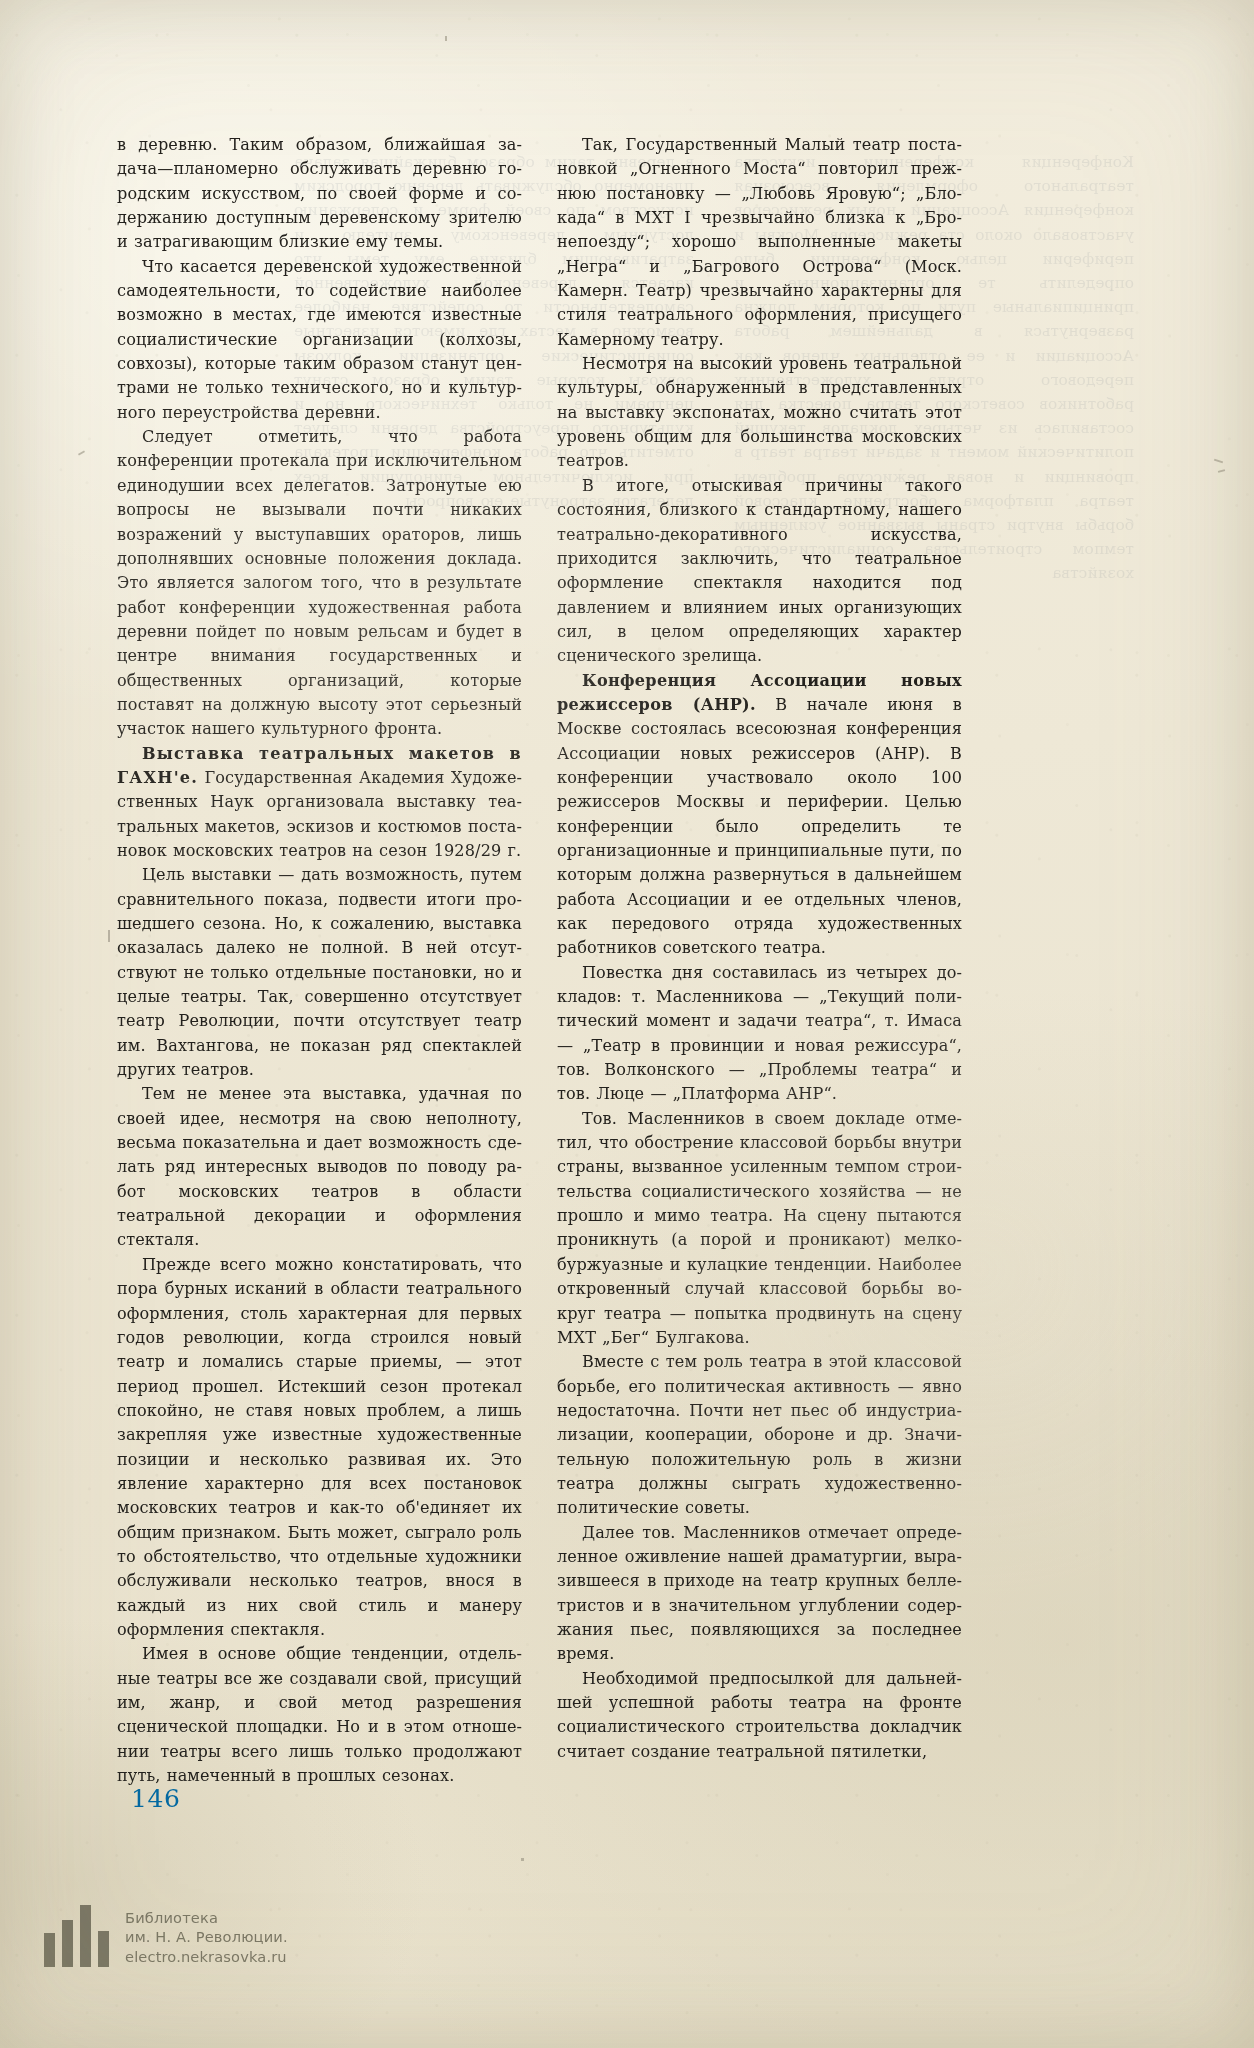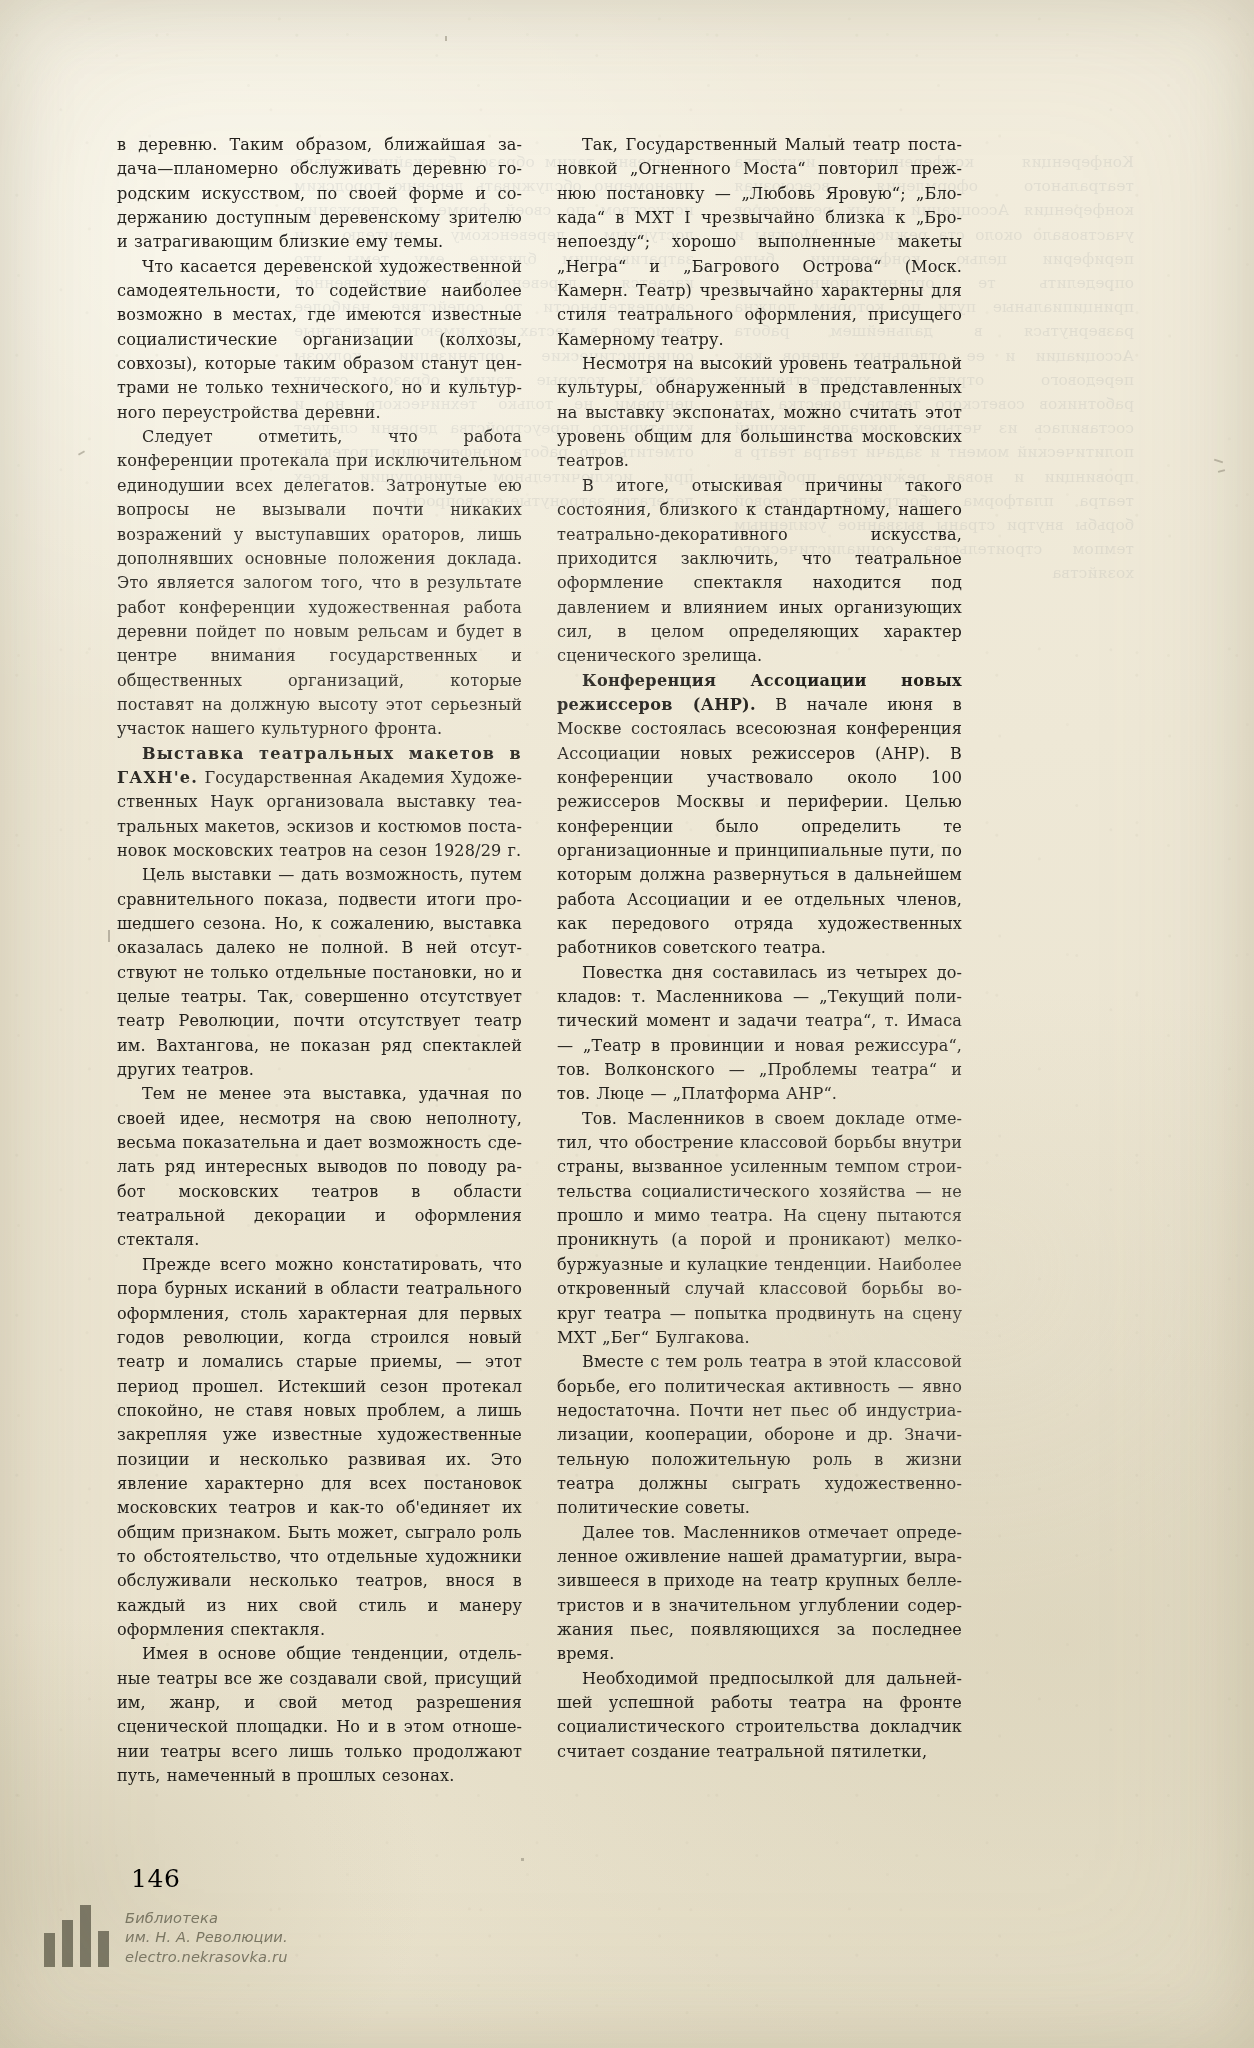--- a/index.html
+++ b/index.html
@@ -113,37 +113,36 @@
     background:
       radial-gradient(ellipse 620px 420px at 30% 30%, rgba(236,230,214,0.18), rgba(236,230,214,0) 75%),
       radial-gradient(ellipse 520px 500px at 78% 62%, rgba(232,226,208,0.20), rgba(232,226,208,0) 75%);
     mix-blend-mode: lighten;
   }
 
   
   .page-number {
     position: absolute;
     left: 131px;
-    top: 1864px;
+    top: 1784px;
     font-size: 25px;
     letter-spacing: 0.6px;
-    color: #000000;
+    color: #0369a1;
     text-align: center;
   }
 
   
   .watermark {
     position: absolute;
     left: 44px;
     top: 1905px;
     display: flex;
     align-items: flex-end;
     gap: 16px;
     opacity: 0.88;
-    font-style: italic;
   }
   .wm-bars {
     display: flex;
     align-items: flex-end;
     gap: 7px;
     height: 62px;
   }
   .wm-bars i {
     display: block;
     width: 11px;

